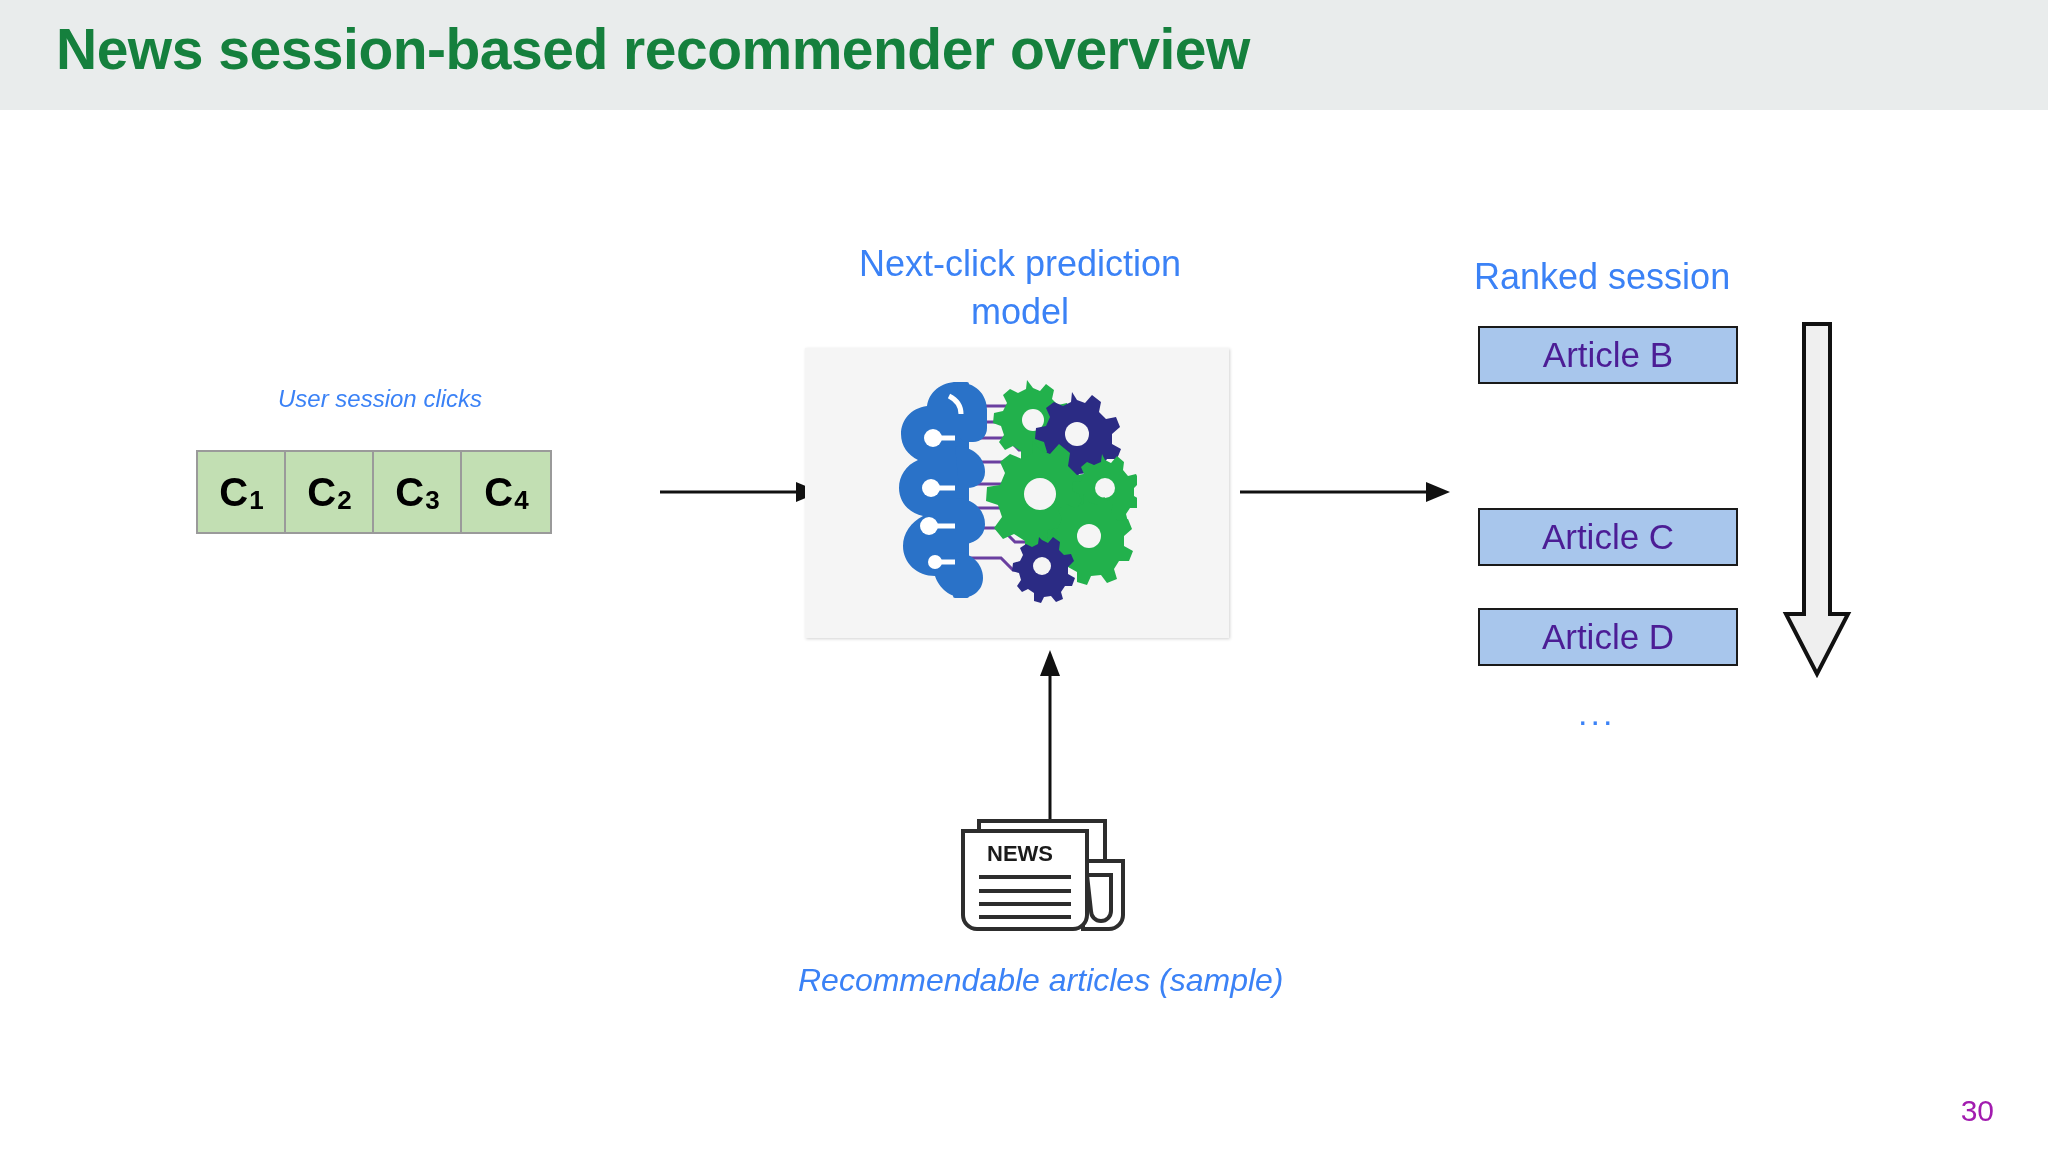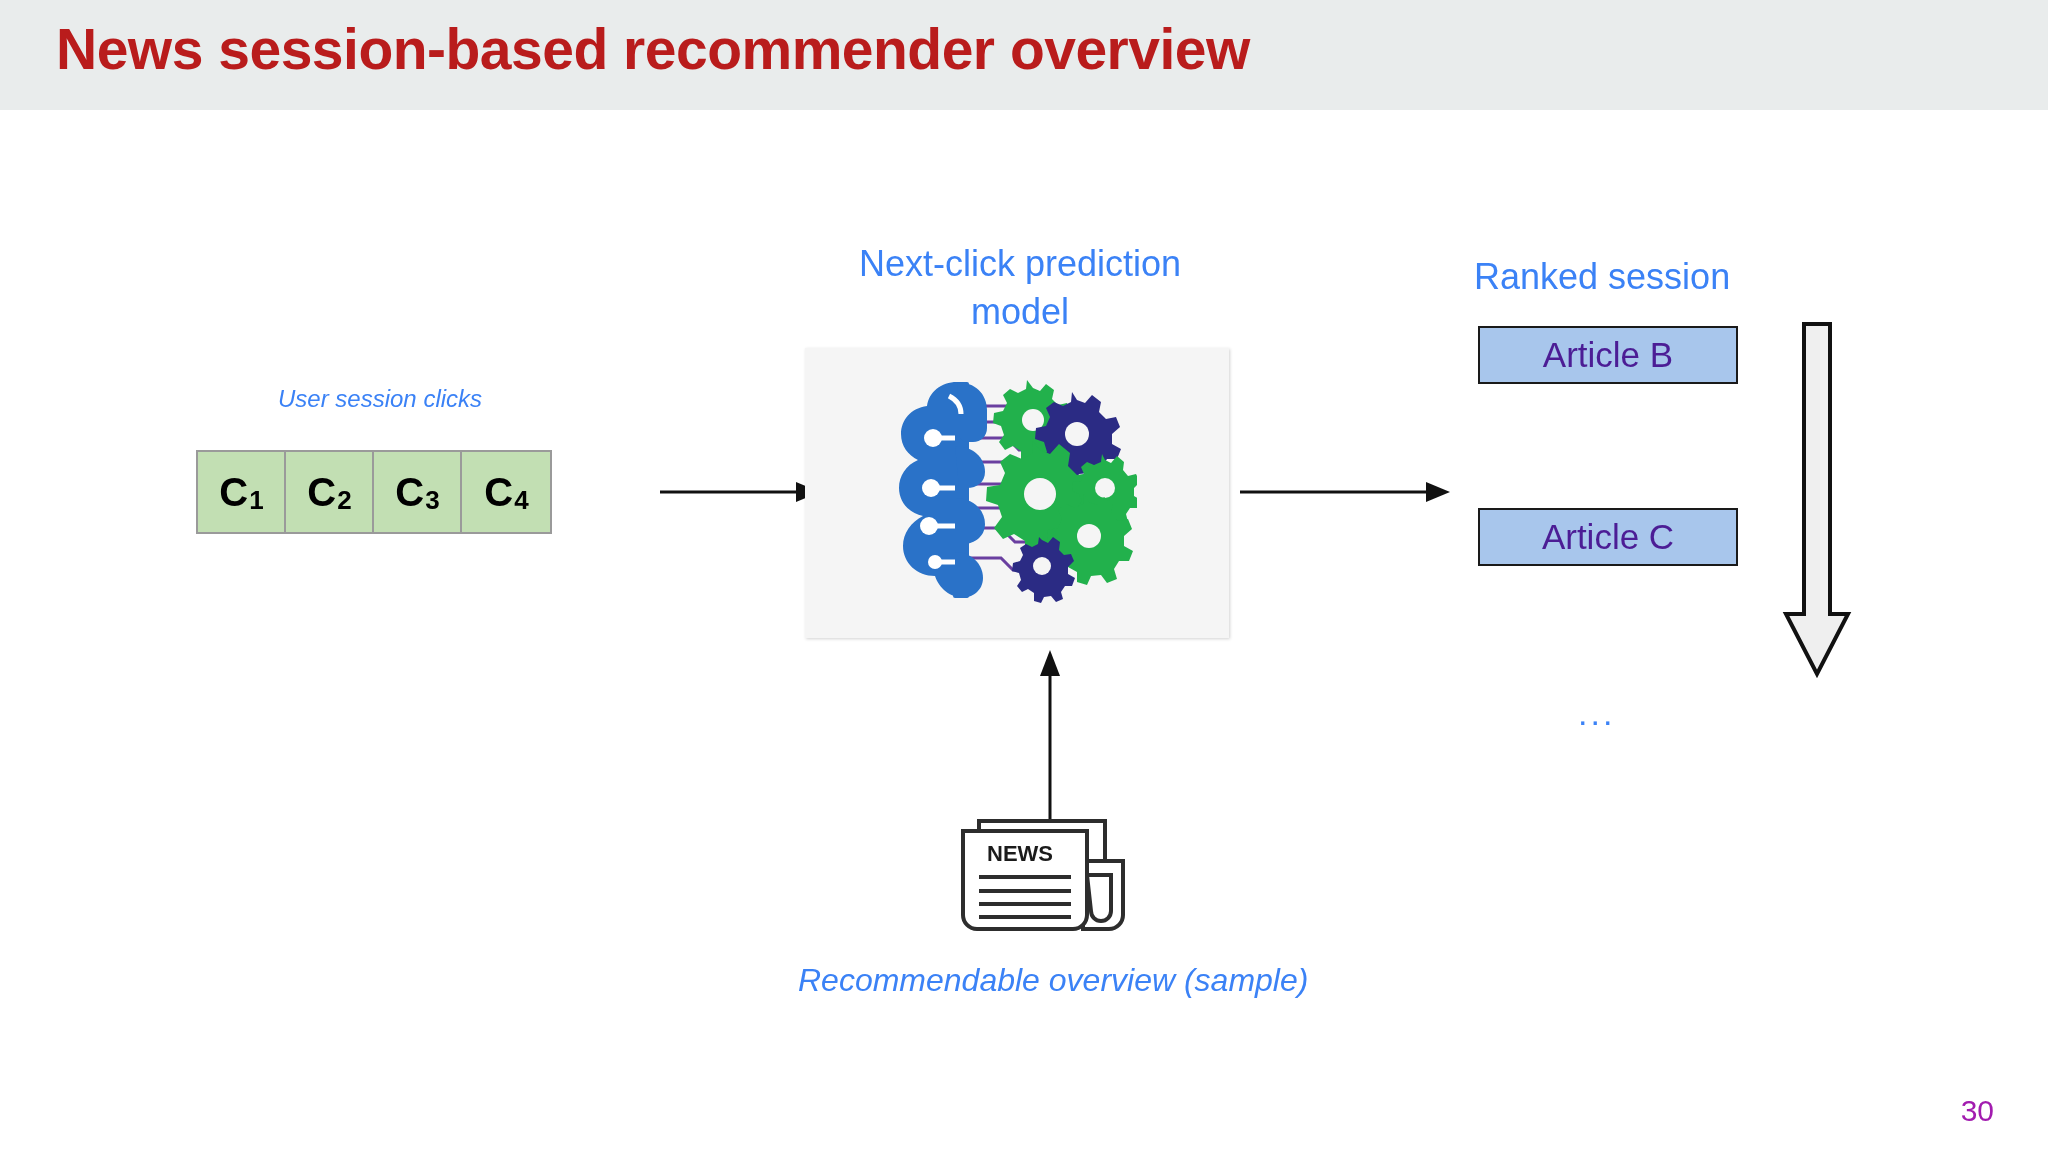--- a/index.html
+++ b/index.html
@@ -27,21 +27,21 @@
     background: #e9ecec;
   }
   #slide-title {
     position: absolute;
     left: 56px;
     top: 16px;
     font-family: "Liberation Sans", sans-serif;
     font-weight: bold;
     font-size: 57px;
     letter-spacing: -0.5px;
-    color: #b91c1c;
+    color: #15803d;
     white-space: nowrap;
   }
 
   
   .lbl {
     position: absolute;
     color: #3b82f6;
     font-family: "Liberation Sans", sans-serif;
     white-space: pre;
   }
@@ -309,20 +309,21 @@
 
   <svg id="arrow-news-model" class="arrow-svg" viewBox="0 0 60 170">
     <line x1="30" y1="170" x2="30" y2="26" stroke="#111111" stroke-width="3"></line>
     <polygon points="20,26 30,0 40,26" fill="#111111"></polygon>
   </svg>
 
   <div id="ranked-caption" class="lbl">Ranked session</div>
 
   <div id="article-0" class="article-box">Article B</div>
   <div id="article-2" class="article-box">Article C</div>
+  <div id="article-3" class="article-box">Article D</div>
 
   <div id="ranked-ellipsis" class="lbl">...</div>
 
   <svg id="rank-arrow" viewBox="0 0 70 360">
     <polygon points="22,2 48,2 48,292 66,292 35,352 4,292 22,292" fill="#efefef" stroke="#111111" stroke-width="4" stroke-linejoin="miter"></polygon>
   </svg>
 
   <svg id="news-icon" viewBox="0 0 180 140">
 
     <path d="M24 16 H150 V120 H24 Z" fill="#ffffff" stroke="#2d2d2d" stroke-width="4"></path>
@@ -335,17 +336,17 @@
     <text x="32" y="56" font-family="Liberation Sans, sans-serif" font-size="22" font-weight="bold" fill="#1b1b1b">NEWS</text>
 
     <g stroke="#2d2d2d" stroke-width="4" stroke-linecap="butt">
       <line x1="24" y1="72" x2="116" y2="72"></line>
       <line x1="24" y1="86" x2="116" y2="86"></line>
       <line x1="24" y1="99" x2="116" y2="99"></line>
       <line x1="24" y1="112" x2="116" y2="112"></line>
     </g>
   </svg>
 
-  <div id="sample-caption" class="lbl lbl-italic">Recommendable overview (sample)</div>
+  <div id="sample-caption" class="lbl lbl-italic">Recommendable articles (sample)</div>
 
   <div id="page-number">30</div>
 
 </div>
 
 </body></html>

